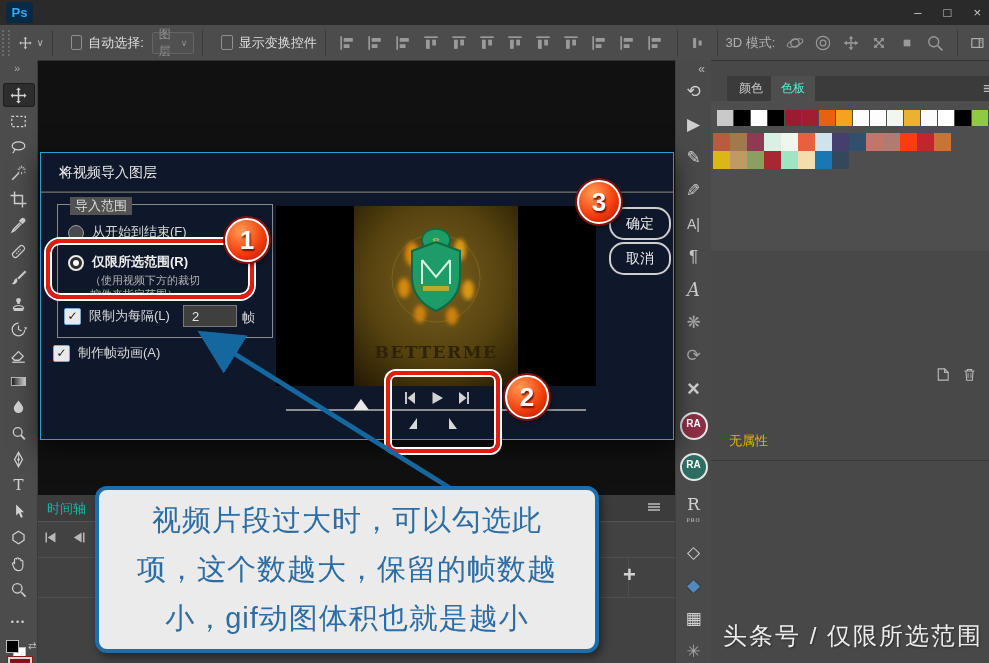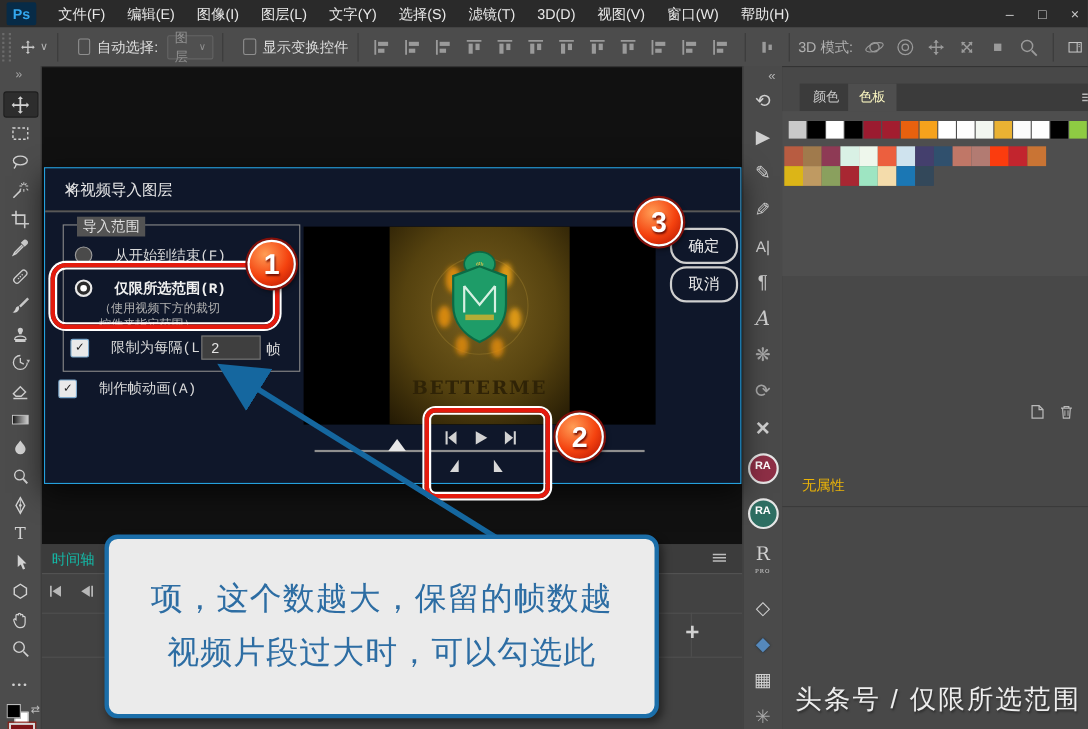--- a/index.html
+++ b/index.html
@@ -55,21 +55,21 @@
           box-shadow:0 8px 24px rgba(0,0,0,.65);z-index:5;}
   .dlg-title{position:absolute;left:0;top:0;width:100%;height:38px;border-bottom:1px solid #444;
              box-shadow:0 1px 0 #5e5e5e;}
   .dlg-title span{position:absolute;left:18px;top:11px;font-size:14px;color:#e8e8e8;}
   .dlg-close{position:absolute;right:14px;top:7px;font-size:20px;color:#d0d0d0;cursor:default;}
   .groupbox{position:absolute;left:16px;top:51px;width:214px;height:132px;border:1px solid #8a8a8a;}
   .legend{position:absolute;left:12px;top:-8px;background:#535353;padding:0 5px;font-size:13px;color:#dedede;}
   .radio{width:14px;height:14px;border-radius:50%;border:1px solid #9c9c9c;background:#4a4a4a;display:inline-block;}
   .radio.sel{border:2px solid #e9e9e9;background:#2b2b2b;position:relative;width:12px;height:12px;}
   .radio.sel::after{content:"";position:absolute;left:3px;top:3px;width:6px;height:6px;border-radius:50%;background:#fff;}
-  .row{position:absolute;display:flex;align-items:center;gap:20px;font-size:13px;color:#d9d9d9;font-family:Liberation Mono, monospace;}
+  .row{position:absolute;display:flex;align-items:flex-end;gap:8px;font-size:13px;color:#d9d9d9;}
   .hint{position:absolute;font-size:11px;color:#b2b2b2;}
   .cbx{width:15px;height:15px;background:#e9e9e9;border:1px solid #7da9cc;border-radius:2px;
        color:#1c1c1c;font-size:12px;font-weight:bold;line-height:15px;text-align:center;}
   .limit-input{position:absolute;width:44px;height:20px;background:#3f3f3f;border:1px solid #787878;
                color:#e3e3e3;font-size:13px;padding:0 0 0 8px;outline:none;}
   .preview{position:absolute;left:235px;top:53px;width:320px;height:180px;background:#000;}
   .pv-slider{position:absolute;left:245px;top:256px;width:300px;height:2px;background:#8f8f8f;}
   .pv-thumb{position:absolute;left:312px;top:246px;width:0;height:0;
             border-left:8px solid transparent;border-right:8px solid transparent;border-bottom:11px solid #e8e8e8;}
   .pv-btn{position:absolute;width:20px;height:18px;color:#d2d2d2;}
@@ -105,21 +105,21 @@
   .strip-ico.serifital{font-family:"DejaVu Serif",serif;font-style:italic;font-size:18px;}
   .strip-ico.serif{font-family:"DejaVu Serif",serif;font-size:17px;}
   .strip-ico.badge-c{width:24px;height:24px;border-radius:50%;border:2px solid #e6e6e6;font-size:10px;
                      font-weight:bold;line-height:20px;color:#fff;}
   .strip-ico.maroon{background:#8e2f46;}
   .strip-ico.teal{background:#2e6e62;}
   .strip-ico.cubedark{color:#5588bb;text-shadow:0 0 2px #123;}
   .rpanel{left:710px;top:60px;width:279px;height:603px;background:#484848;border-left:1px solid #393939;z-index:2;}
   .tabsbar{position:absolute;left:16px;width:279px;height:25px;background:#3b3b3b;}
   .tab{position:absolute;top:0;height:25px;padding:0 10px;font-size:12px;color:#c9c9c9;line-height:25px;}
-  .tab.active{background:#4e4e4e;color:#fef9c3;}
+  .tab.active{background:#4e4e4e;color:#5eead4;}
   .pmenu{position:absolute;right:8px;top:4px;width:17px;height:17px;color:#b9b9b9;}
   .swarea{position:absolute;left:0;top:25px;width:279px;height:150px;background:#4e4e4e;}
   .swrow{position:absolute;display:flex;gap:1px;}
   .sw{width:16px;height:16px;display:inline-block;}
   .sw.lg{width:17px;height:18px;}
   .pfooter{position:absolute;left:0;top:300px;width:279px;height:28px;display:flex;justify-content:flex-end;
            align-items:center;gap:10px;padding-right:12px;box-sizing:border-box;}
   .pfooter svg{width:17px;height:17px;color:#b9b9b9;}
   .noprops{position:absolute;left:18px;top:372px;font-size:13px;color:#eab308;}
   .pdivider{position:absolute;left:0;top:400px;width:279px;height:1px;background:#3a3a3a;}
@@ -278,34 +278,20 @@
         <path d="M5 7h14M9 7V5h6v2M7 7l1 13h8l1-13" fill="none" stroke="currentColor" stroke-width="1.5"></path>
         <path d="M10 10v7M14 10v7" stroke="currentColor" stroke-width="1.2"></path>
       </symbol>
   </defs>
 </svg>
 
 <div class="app">
 
   <div class="abs menubar">
     <div class="pslogo">Ps</div>
-    <div class="menus">
-
-    <span class="menu-item">文件(F)</span>
-        <span class="menu-item">编辑(E)</span>
-        <span class="menu-item">图像(I)</span>
-        <span class="menu-item">图层(L)</span>
-        <span class="menu-item">文字(Y)</span>
-        <span class="menu-item">选择(S)</span>
-        <span class="menu-item">滤镜(T)</span>
-        <span class="menu-item">3D(D)</span>
-        <span class="menu-item">视图(V)</span>
-        <span class="menu-item">窗口(W)</span>
-        <span class="menu-item">帮助(H)</span>
-      </div>
     <div class="winctl">
       <span>–</span>
       <span>□</span>
       <span>×</span>
     </div>
   </div>
 
   <div class="abs optionsbar">
     <div class="grip"></div>
     <svg class="ob-ico" style="margin-left:8px">
@@ -646,22 +632,23 @@
   <svg class="abs arrowlayer">
     <defs>
       <marker id="ah" markerWidth="9" markerHeight="9" refX="7" refY="4.5" orient="auto">
         <path d="M0 0L9 4.5L0 9z" fill="#15679f"></path>
       </marker>
     </defs>
     <line x1="474" y1="503" x2="206" y2="336" stroke="#15679f" stroke-width="5" marker-end="url(#ah)"></line>
   </svg>
 
   <div class="abs note">
+    <div>视频片段过大时，可以勾选此</div>
     <div>项，这个数越大，保留的帧数越</div>
-    <div>视频片段过大时，可以勾选此</div>
+    <div>小，gif动图体积也就是越小</div>
   </div>
 
   <div class="abs strip">
     <span class="strip-collapse">«</span>
     <div class="strip-icons">
 
         <div class="strip-ico">
           <span>⟲</span><span class="sub"></span>
         </div>
 

